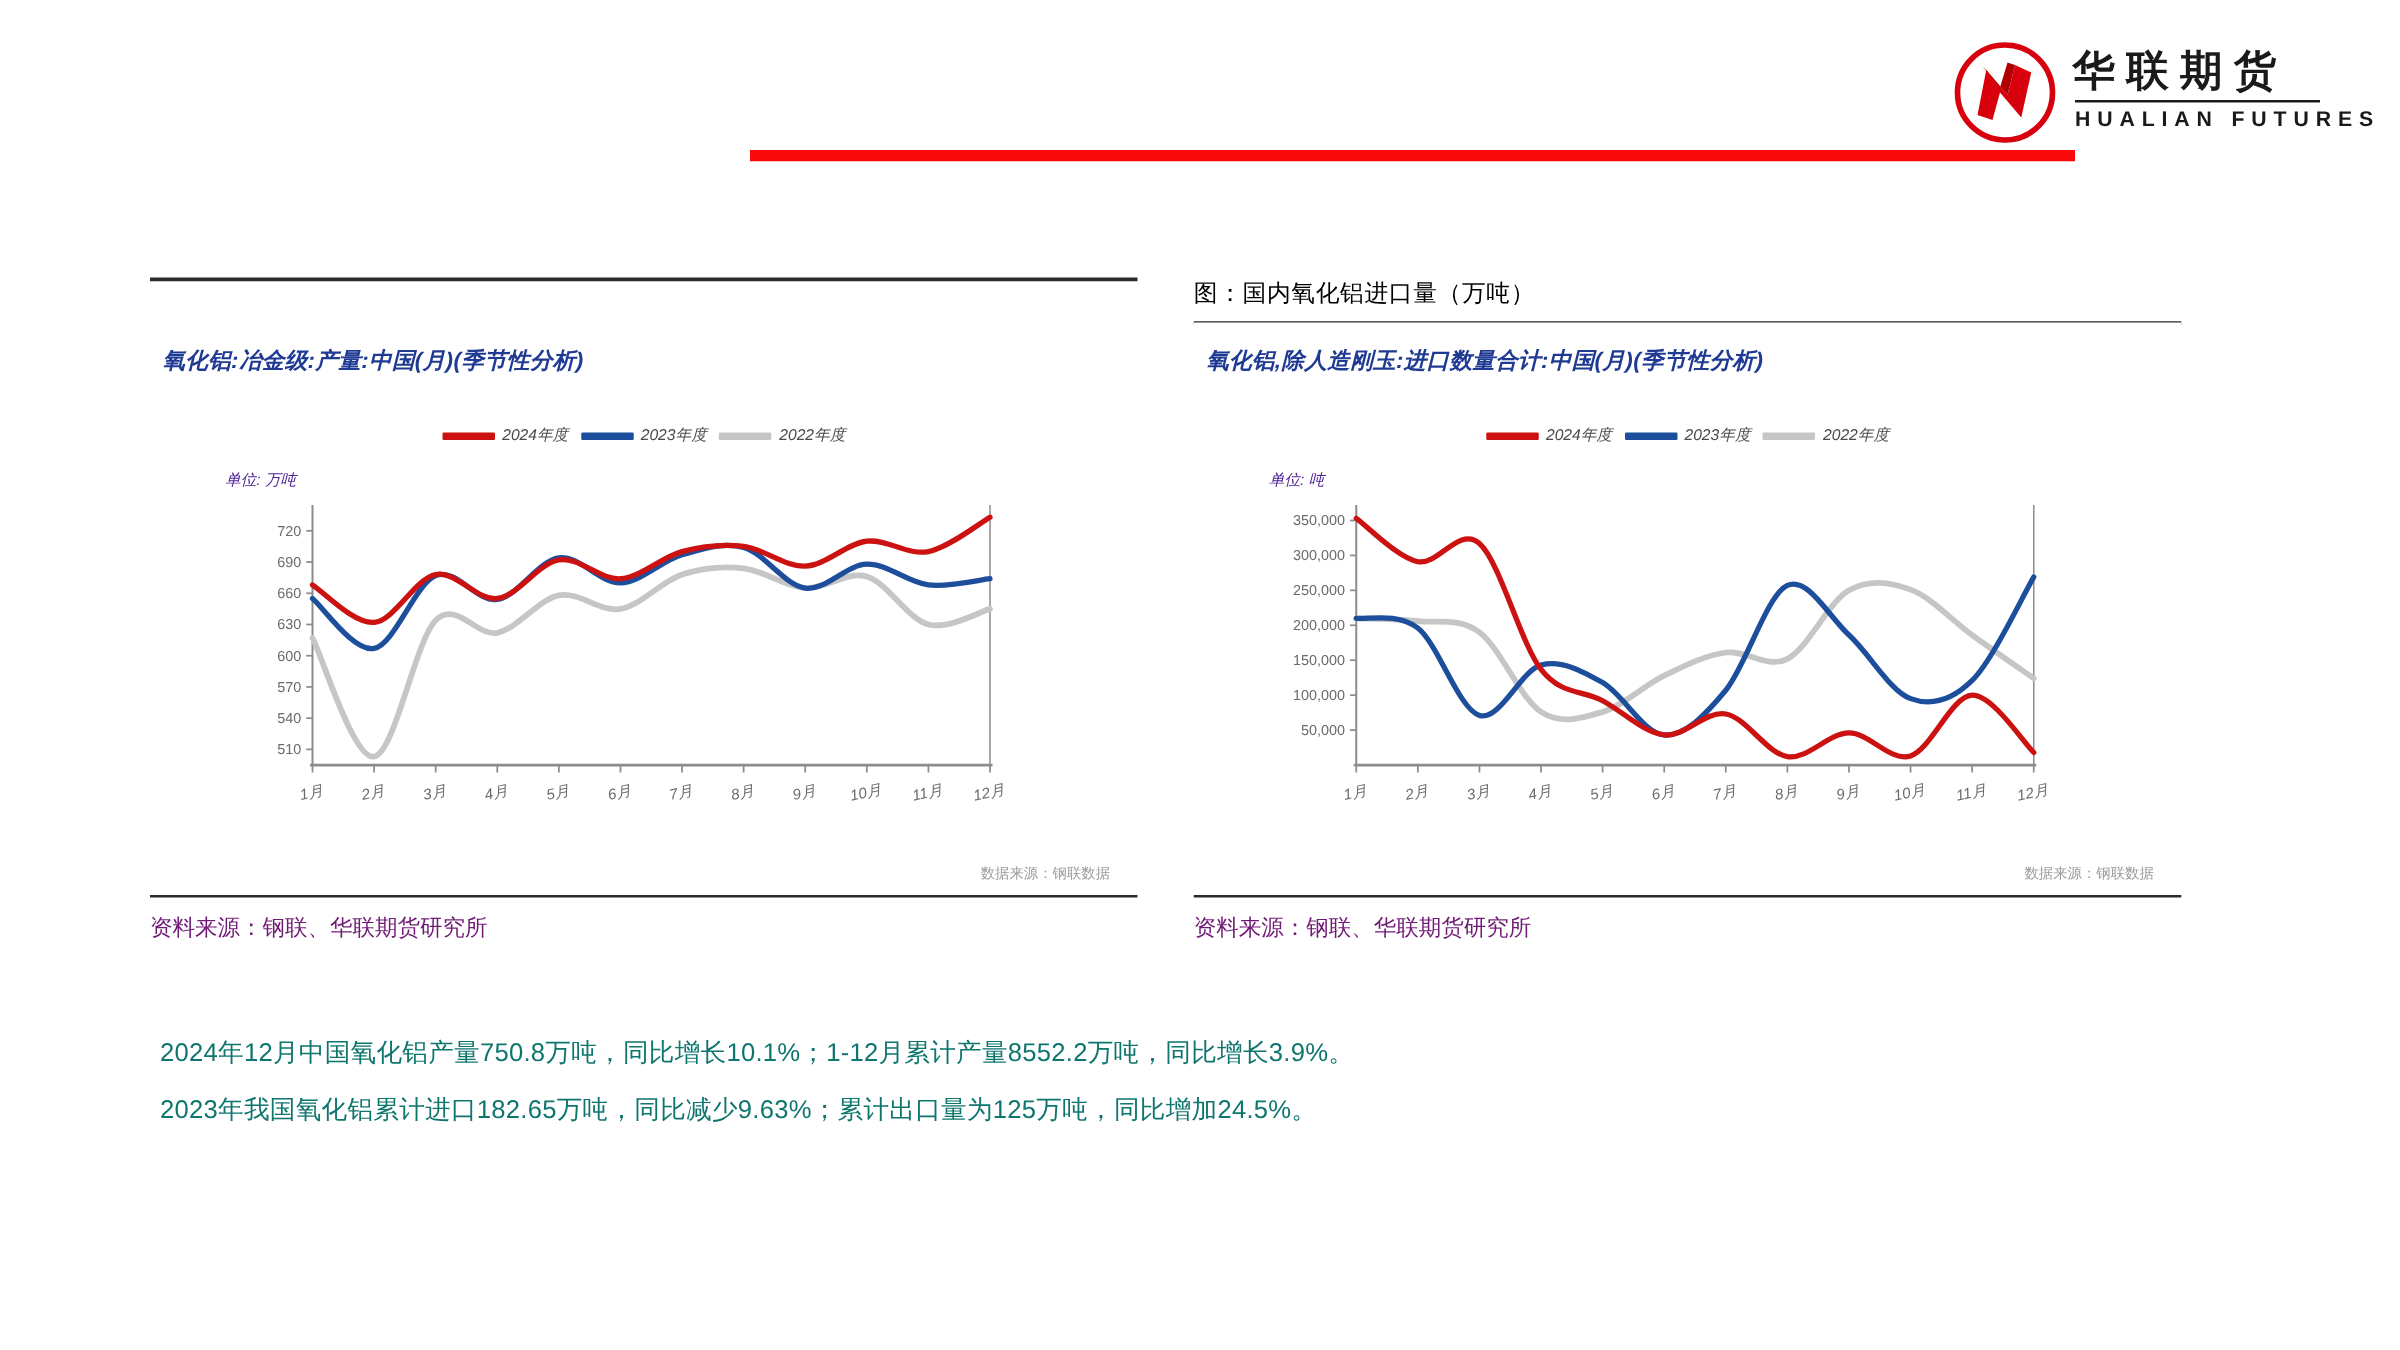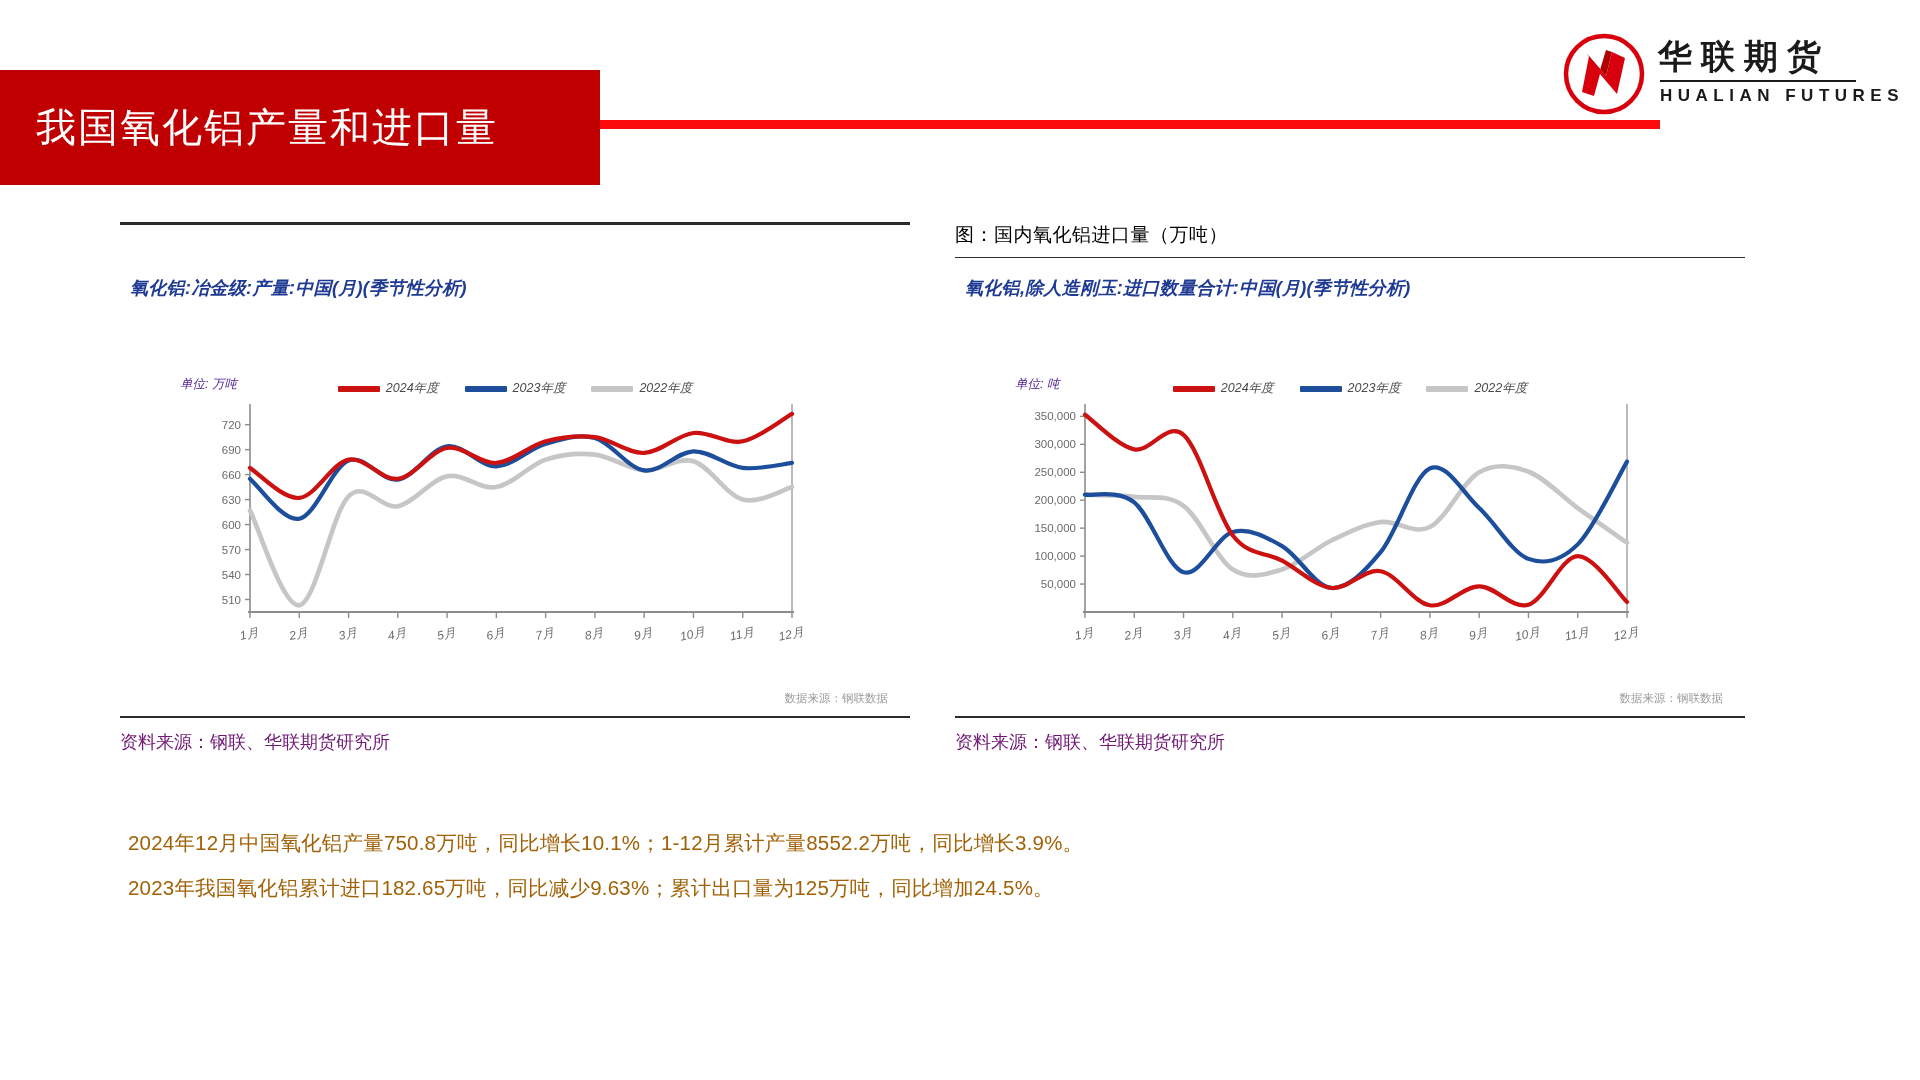--- a/index.html
+++ b/index.html
@@ -49,52 +49,49 @@
   }
 
   
   .chart-card{position:absolute;left:0;top:36px;width:100%;height:452px;background:#fff;}
   .chart-sub{
     position:absolute;left:10px;top:18px;font-size:18px;color:#1f3a93;
     font-weight:700;font-style:italic;white-space:nowrap;letter-spacing:.3px;
   }
   .chart-legend{
     position:absolute;top:82px;left:0;width:100%;
-    display:flex;justify-content:center;gap:26px;align-items:center;margin-top:40px;
+    display:flex;justify-content:center;gap:10px;align-items:center;
   }
   .lg{display:flex;align-items:center;gap:6px;}
   .lg-swatch{width:42px;height:6px;border-radius:1px;display:block;}
   .lg-label{font-size:12.5px;color:#4a4a4a;font-style:italic;white-space:nowrap;}
   .chart-unit{
     position:absolute;left:60px;top:118px;font-size:12.5px;color:#4c1d95;
     font-style:italic;white-space:nowrap;
   }
   .plot{position:absolute;left:56px;top:142px;width:640px;height:260px;}
   .chart-note{
     position:absolute;right:22px;bottom:4px;font-size:11.5px;color:#9b9b9b;
     white-space:nowrap;
   }
   svg{display:block;overflow:visible;}
   .ytick{font-size:11.5px;fill:#6b6b6b;font-family:"Liberation Sans",sans-serif;}
   .xtick{font-size:12px;fill:#6b6b6b;font-family:"Liberation Sans",sans-serif;font-style:italic;}
 
   
   .body-text{
     position:absolute;left:128px;top:820px;width:1680px;
-    font-size:20.5px;color:#a16207;line-height:45px;letter-spacing:.2px;
+    font-size:20.5px;color:#0f766e;line-height:45px;letter-spacing:.2px;
   }
   .body-text p{margin:0;}
 </style>
 </head>
 <body>
 
 <div class="header">
-  <div class="title-banner">
-    <span class="title-text">我国氧化铝产量和进口量</span>
-  </div>
   <div class="title-rule"></div>
 
   <div class="logo">
     <svg class="logo-mark" viewBox="0 0 84 84">
       <circle cx="42" cy="42" r="38" fill="none" stroke="#d9000d" stroke-width="4.5"></circle>
       <path d="M20 60 L27 24 L44 44 L50 20 L63 26 L55 62 L38 42 L32 64 Z" fill="#d9000d"></path>
       <path d="M27 24 L44 44 L50 20 L44 18 L38 38 L24 21 Z" fill="#b00000"></path>
     </svg>
     <div class="logo-cn">华联期货</div>
     <div class="logo-rule"></div>

